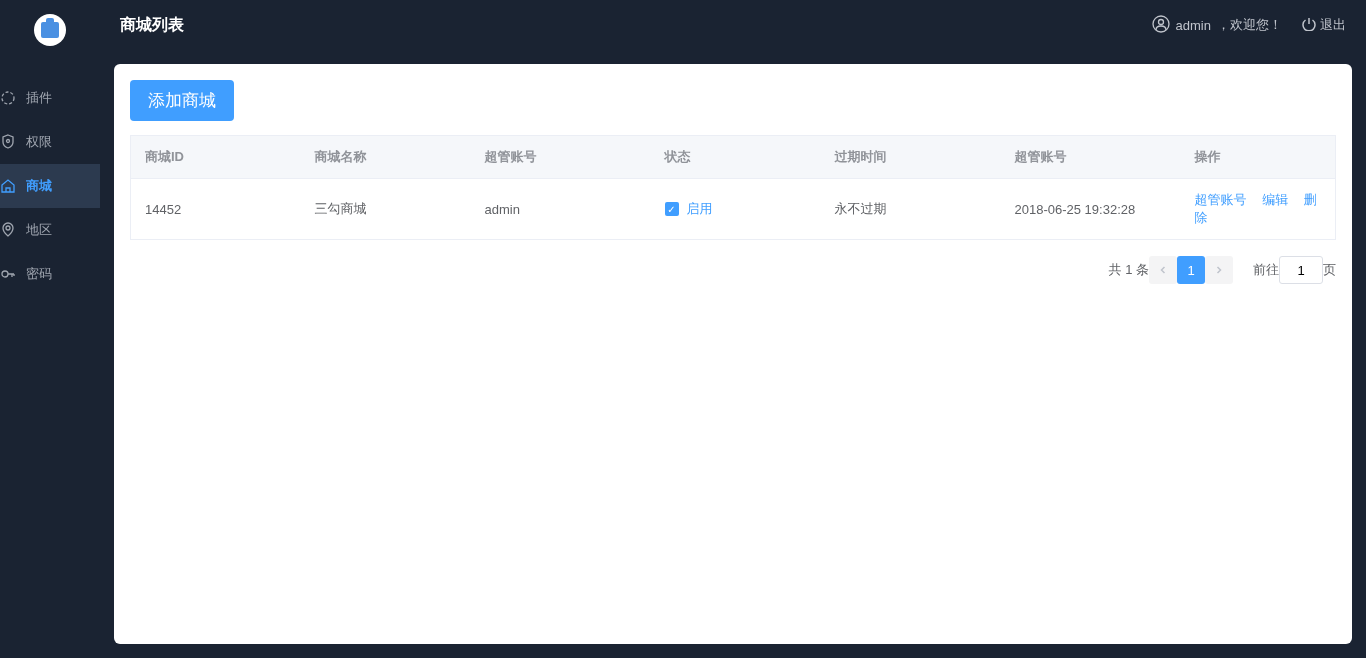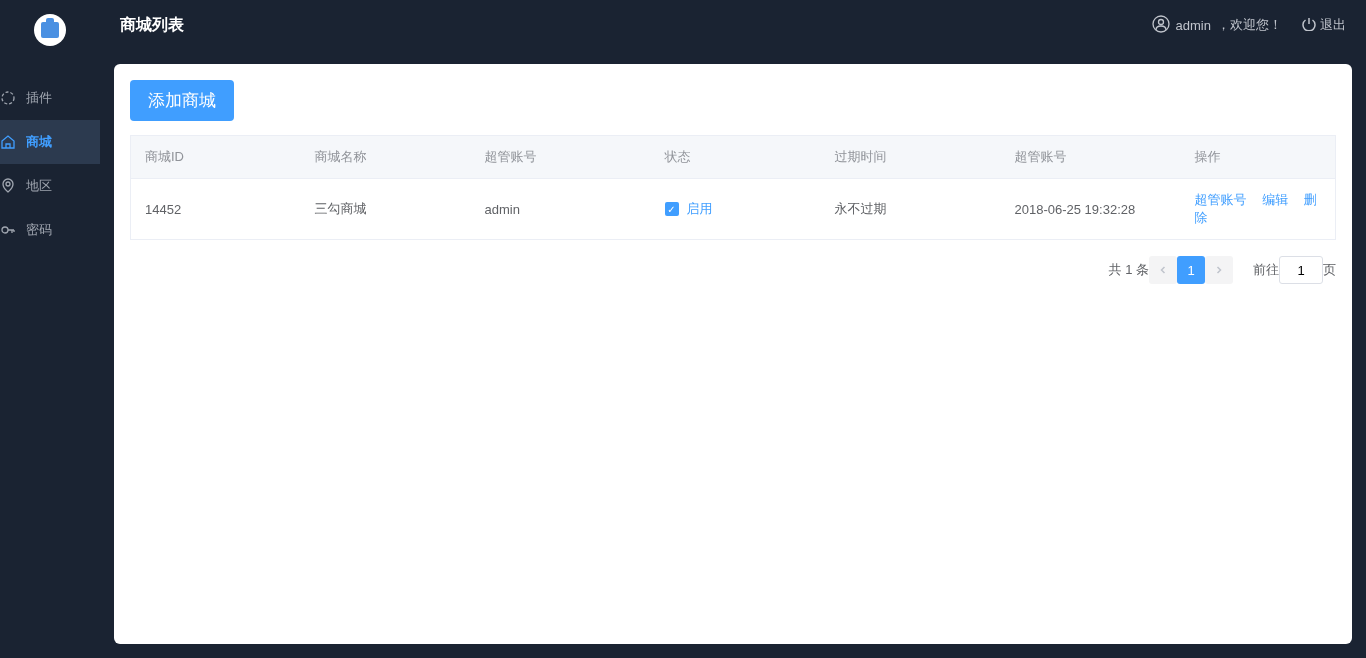--- a/index.html
+++ b/index.html
@@ -115,21 +115,21 @@
       margin-bottom: 14px;
     }
     .table {
       width: 100%;
       border-collapse: collapse;
       border: 1px solid #ebeef5;
     }
     .table th {
       background: #f5f7fa;
       color: #909399;
-      font-weight: normal;
+      font-weight: bold;
       text-align: left;
       padding: 12px 14px;
       font-size: 13px;
       border-bottom: 1px solid #ebeef5;
     }
     .table td {
       padding: 12px 14px;
       color: #606266;
       font-size: 13px;
       border-bottom: 1px solid #ebeef5;
@@ -199,20 +199,29 @@
     <div class="logo-inner"></div>
   </div>
   <div class="nav-items">
     <div class="nav-item">
       <span class="nav-icon">
         <svg width="16" height="16" viewBox="0 0 16 16" fill="none" stroke="currentColor" stroke-width="1.3">
             <circle cx="8" cy="8" r="6" stroke-dasharray="3 2"></circle>
           </svg>
       </span>
       <span class="nav-label">插件</span>
+    </div>
+    <div class="nav-item">
+      <span class="nav-icon">
+        <svg width="16" height="16" viewBox="0 0 16 16" fill="none" stroke="currentColor" stroke-width="1.3">
+            <path d="M8 1 L13 3 L13 8 C13 11 11 13 8 14 C5 13 3 11 3 8 L3 3 Z"></path>
+            <circle cx="8" cy="7" r="1.5"></circle>
+          </svg>
+      </span>
+      <span class="nav-label">权限</span>
     </div>
     <div class="nav-item active">
       <span class="nav-icon">
         <svg width="16" height="16" viewBox="0 0 16 16" fill="none" stroke="currentColor" stroke-width="1.3">
             <path d="M2 7 L8 2 L14 7 L14 14 L2 14 Z"></path>
             <path d="M6 14 L6 10 L10 10 L10 14"></path>
           </svg>
       </span>
       <span class="nav-label">商城</span>
     </div>

